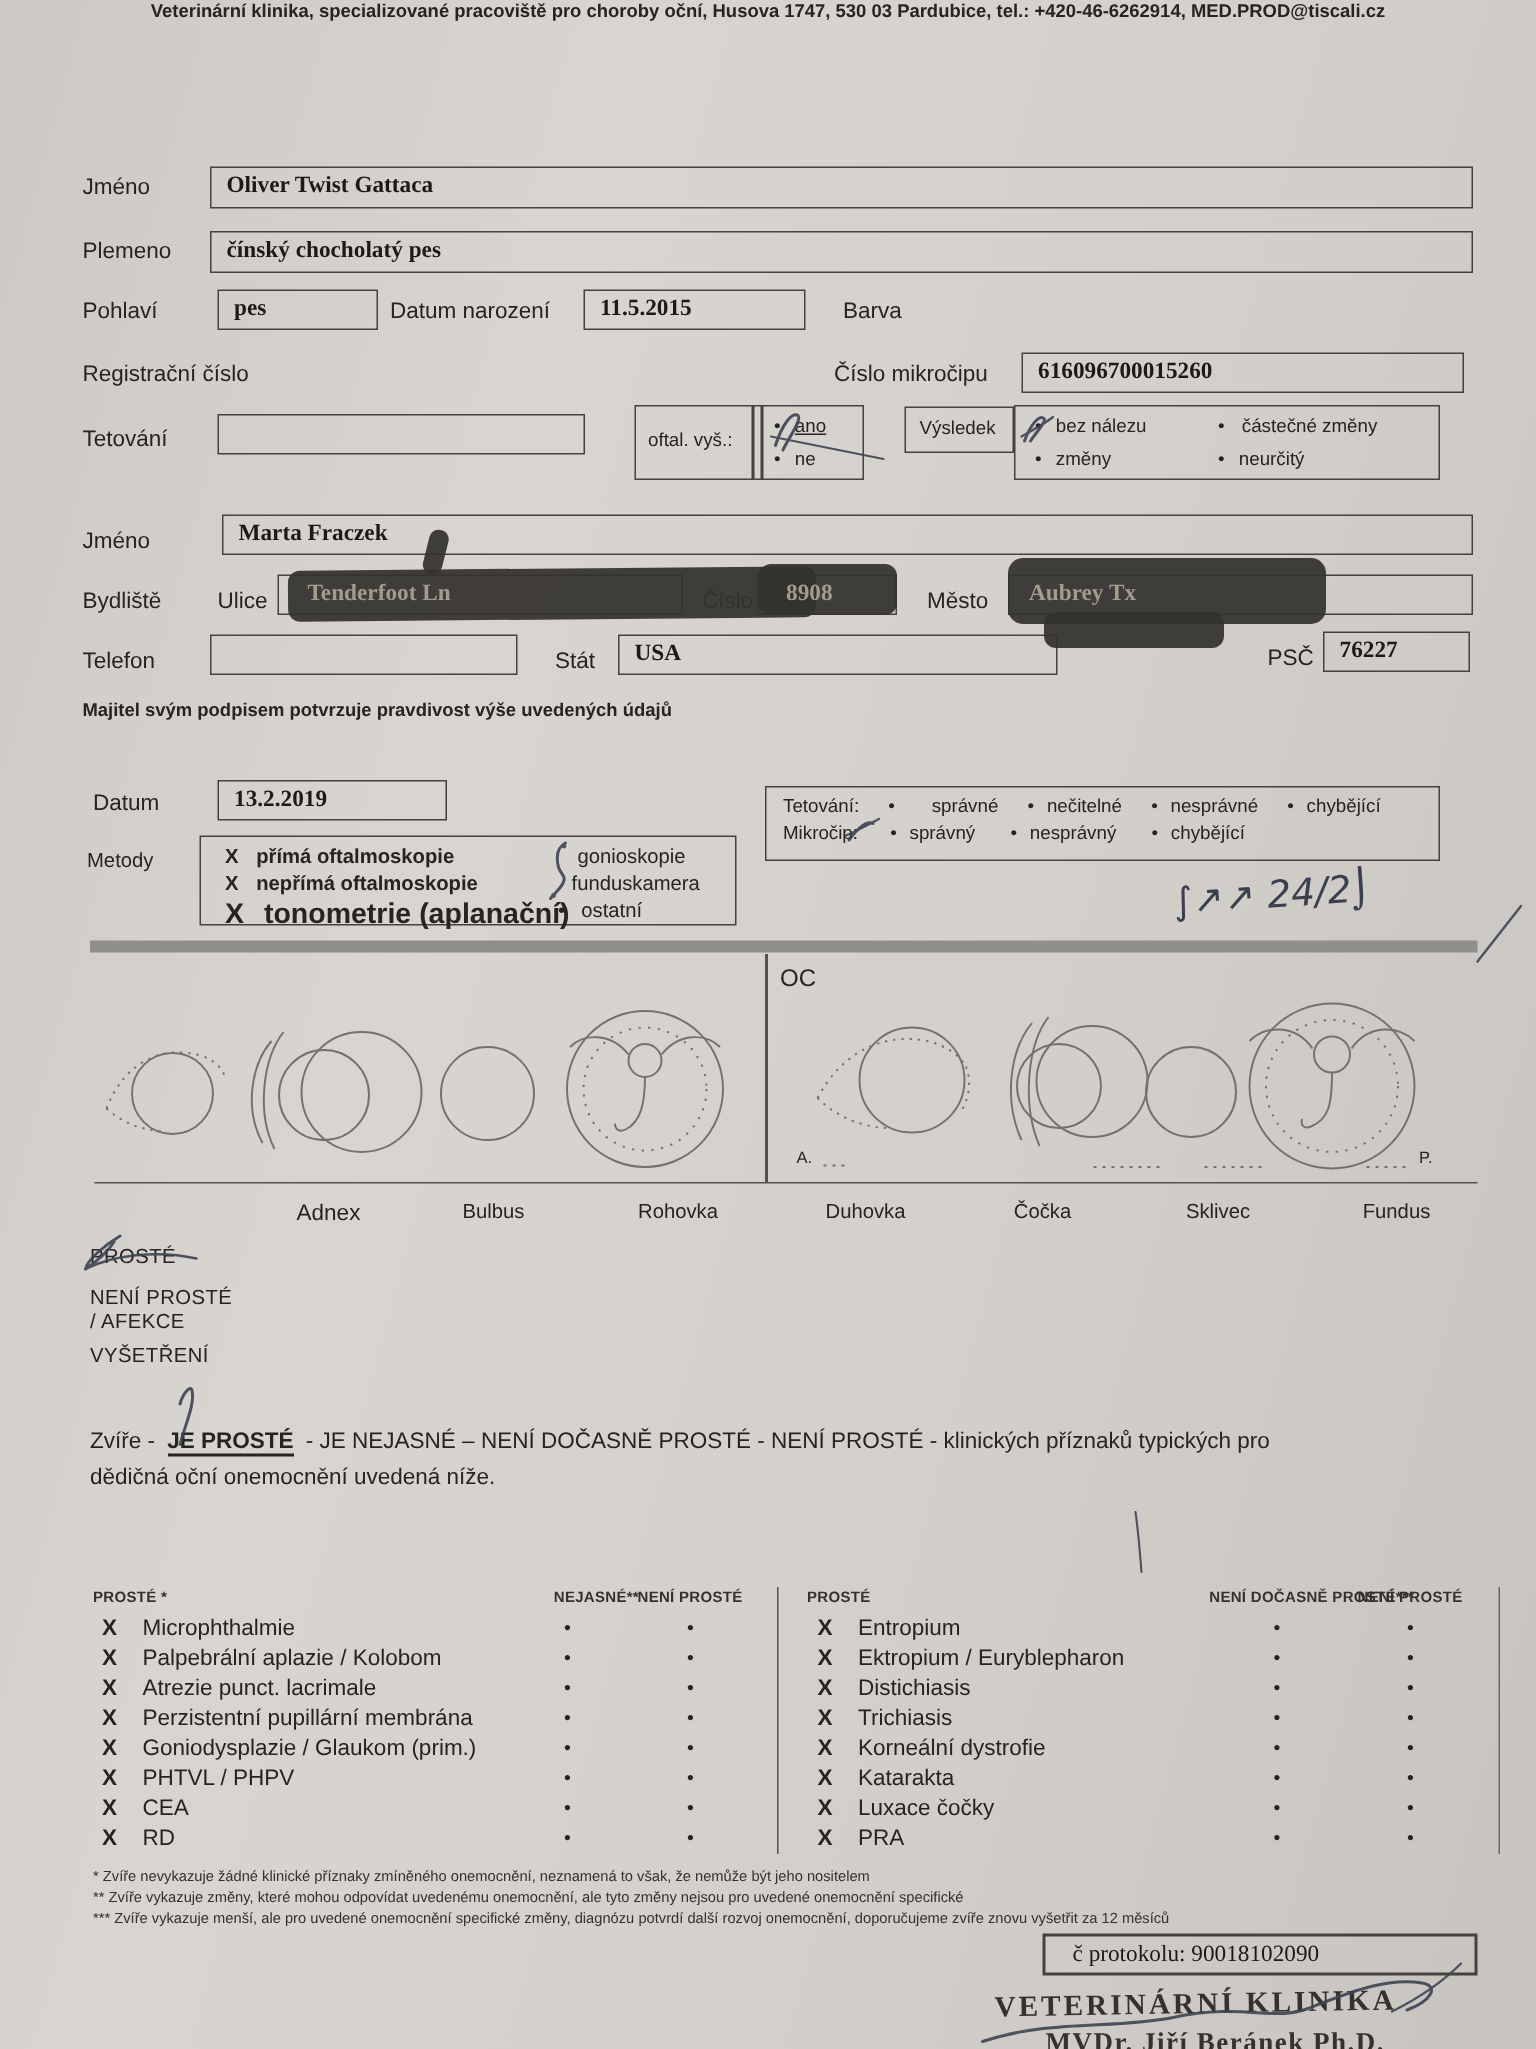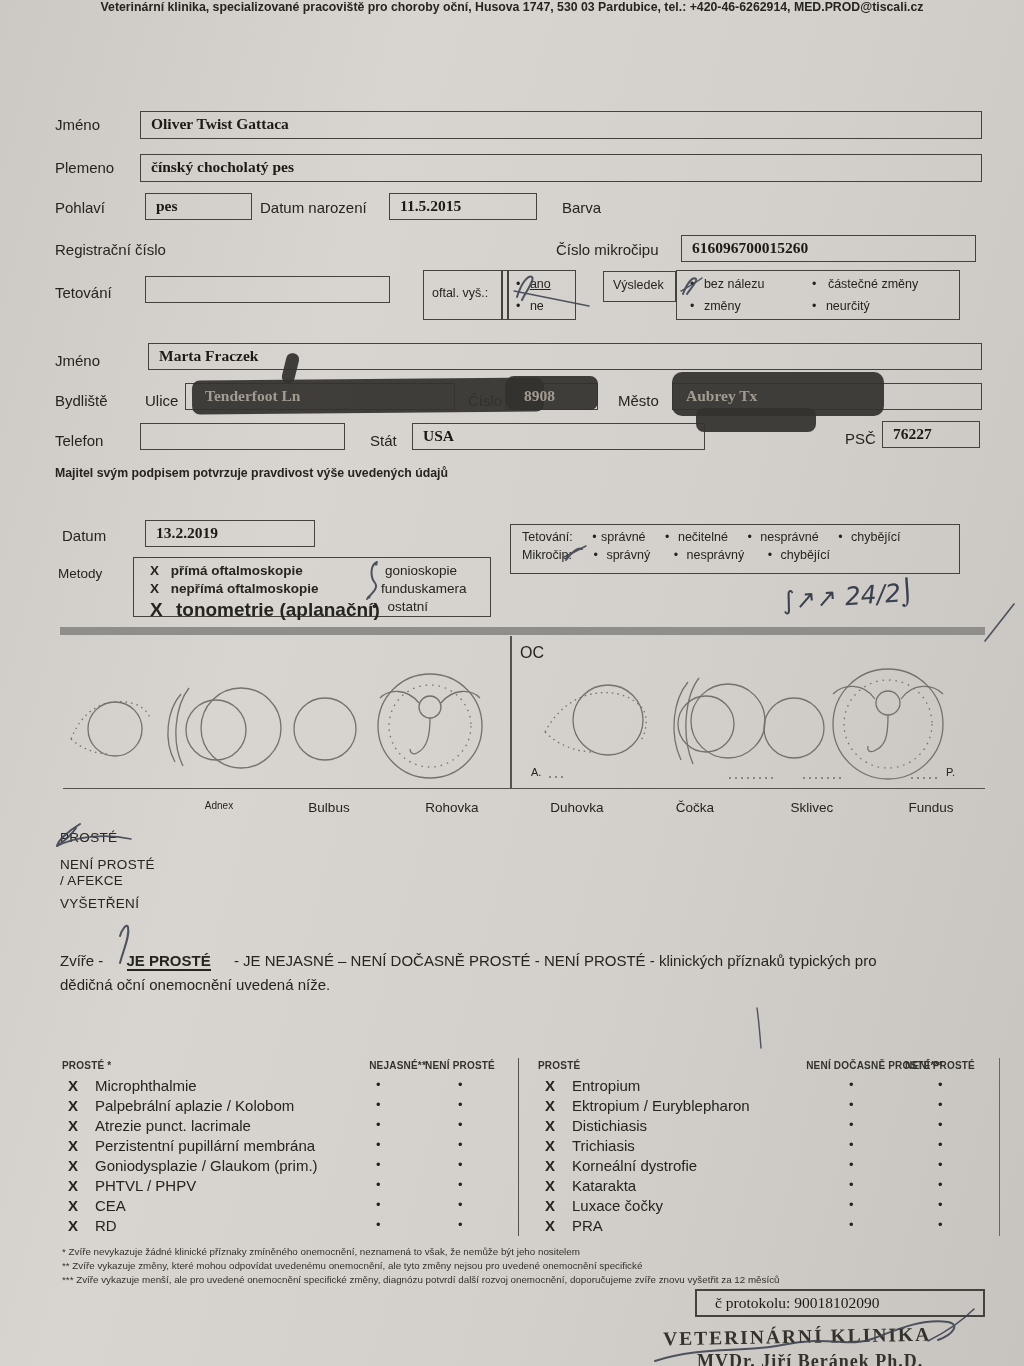--- a/index.html
+++ b/index.html
@@ -120,21 +120,21 @@
     <span class="bv">USA</span>
     </div>
   <div class="lbl" style="left:845px;top:430px">PSČ</div>
   <div class="box" style="left:882px;top:421px;width:98px;height:27px">
     <span class="bv">76227</span>
     </div>
 
   <div class="lbl" style="left:55px;top:466px;font-size:12.3px;font-weight:700">Majitel svým podpisem potvrzuje pravdivost výše uvedených údajů</div>
 
   <div class="lbl" style="left:62px;top:527px">Datum</div>
-  <div class="box" style="left:145px;top:520px;width:170px;height:27px">
+  <div class="box" style="left:145px;top:520px;width:153px;height:27px">
     <span class="bv">13.2.2019</span>
     </div>
 
   <div class="lbl" style="left:58px;top:566px;font-size:13.5px">Metody</div>
   <div class="box" style="left:133px;top:557px;width:358px;height:60px"></div>
   <div class="lbl" style="left:150px;top:563px;font-size:13.5px;font-weight:700">
     <span>X</span>
     <span style="margin-left:8px">přímá oftalmoskopie</span></div>
   <div class="lbl" style="left:150px;top:581px;font-size:13.5px;font-weight:700">
     <span>X</span>
@@ -145,21 +145,21 @@
   <div class="lbl" style="left:385px;top:563px;font-size:13.5px">gonioskopie</div>
   <div class="lbl" style="left:381px;top:581px;font-size:13.5px">funduskamera</div>
   <div class="lbl" style="left:372px;top:599px;font-size:13.5px">
     <span>•</span>
     <span style="margin-left:7px">ostatní</span></div>
 
   <div class="box" style="left:510px;top:524px;width:450px;height:50px"></div>
   <div class="lbl small" style="left:522px;top:530px">
     <span>Tetování:</span>
     <span style="margin-left:16px">•</span>
-    <span style="margin-left:1px">správné</span>
+    <span style="margin-left:21px">správné</span>
     <span style="margin-left:16px">•</span>
     <span style="margin-left:5px">nečitelné</span>
     <span style="margin-left:16px">•</span>
     <span style="margin-left:5px">nesprávné</span>
     <span style="margin-left:16px">•</span>
     <span style="margin-left:5px">chybějící</span></div>
   <div class="lbl small" style="left:522px;top:548px">
     <span>Mikročip:</span>
     <span style="margin-left:18px">•</span>
     <span style="margin-left:5px">správný</span>
@@ -212,36 +212,36 @@
       <path d="M388,63 C400,46 420,48 430,58"></path>
       <path d="M375,79 C375,100 373,110 361,115 C356,117 354,114 355,110"></path>
       <path d="M36,141 L54,141 M216,142 L260,142 M290,142 L330,142 M398,142 L428,142" stroke-dasharray="2 4"></path>
     </g>
   </svg>
 
   <div class="lbl" style="left:520px;top:644px;font-size:16px">OC</div>
   <div class="lbl" style="left:531px;top:766px;font-size:11px">A.</div>
   <div class="lbl" style="left:946px;top:766px;font-size:11px">P.</div>
 
-  <div class="lbl" style="left:184px;top:800px;width:70px;text-align:center;font-size:10px">Adnex</div>
+  <div class="lbl" style="left:184px;top:800px;width:70px;text-align:center;font-size:15px">Adnex</div>
   <div class="lbl" style="left:294px;top:800px;width:70px;text-align:center;font-size:13.5px">Bulbus</div>
   <div class="lbl" style="left:412px;top:800px;width:80px;text-align:center;font-size:13.5px">Rohovka</div>
   <div class="lbl" style="left:537px;top:800px;width:80px;text-align:center;font-size:13.5px">Duhovka</div>
   <div class="lbl" style="left:660px;top:800px;width:70px;text-align:center;font-size:13.5px">Čočka</div>
   <div class="lbl" style="left:777px;top:800px;width:70px;text-align:center;font-size:13.5px">Sklivec</div>
   <div class="lbl" style="left:896px;top:800px;width:70px;text-align:center;font-size:13.5px">Fundus</div>
 
   <div class="lbl" style="left:60px;top:830px;font-size:13.5px;letter-spacing:.3px">PROSTÉ</div>
   <div class="lbl" style="left:60px;top:857px;font-size:13.5px;letter-spacing:.3px">NENÍ PROSTÉ</div>
   <div class="lbl" style="left:60px;top:873px;font-size:13.5px;letter-spacing:.3px">/ AFEKCE</div>
   <div class="lbl" style="left:60px;top:896px;font-size:13.5px;letter-spacing:.3px">VYŠETŘENÍ</div>
 
   <div class="lbl" style="left:60px;top:952px;font-size:15px">
     <span>Zvíře -</span>
-    <span style="font-weight:700;border-bottom:2px solid #26241f;margin:0 19px">JE PROSTÉ</span>
+    <span style="font-weight:700;border-bottom:2px solid #26241f;margin:0 4px">JE PROSTÉ</span>
     <span>- JE NEJASNÉ – NENÍ DOČASNĚ PROSTÉ - NENÍ PROSTÉ - klinických příznaků typických pro</span></div>
   <div class="lbl" style="left:60px;top:976px;font-size:15px">dědičná oční onemocnění uvedená níže.</div>
 
   <div class="vline" style="left:518px;top:1058px;width:1.2px;height:178px;background:#55524c"></div>
   <div class="vline" style="left:999px;top:1058px;width:1.2px;height:178px;background:#6a675f"></div>
 
   <div class="colhdr" style="left:62px;top:1060px">PROSTÉ *</div>
   <div class="colhdr" style="left:340px;top:1060px;width:86px;text-align:right">NEJASNÉ**</div>
   <div class="colhdr" style="left:420px;top:1060px;width:80px;text-align:center">NENÍ PROSTÉ</div>
   <div class="colhdr" style="left:538px;top:1060px">PROSTÉ</div>

